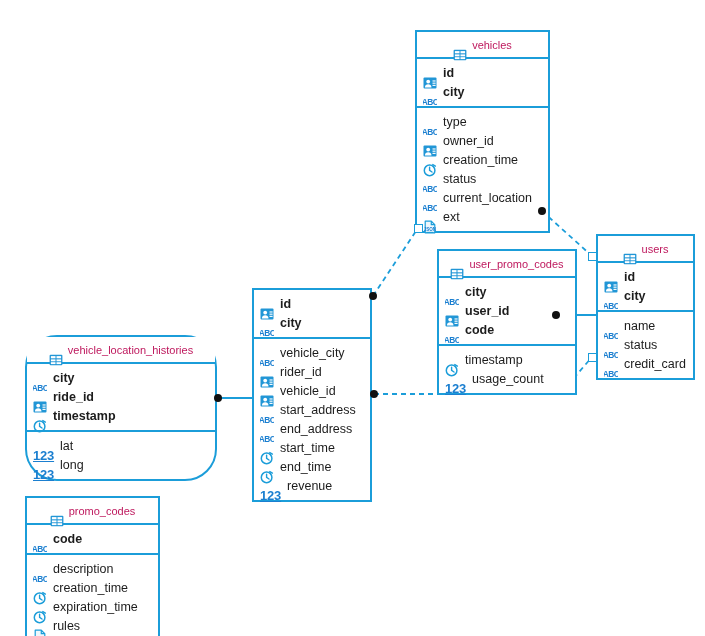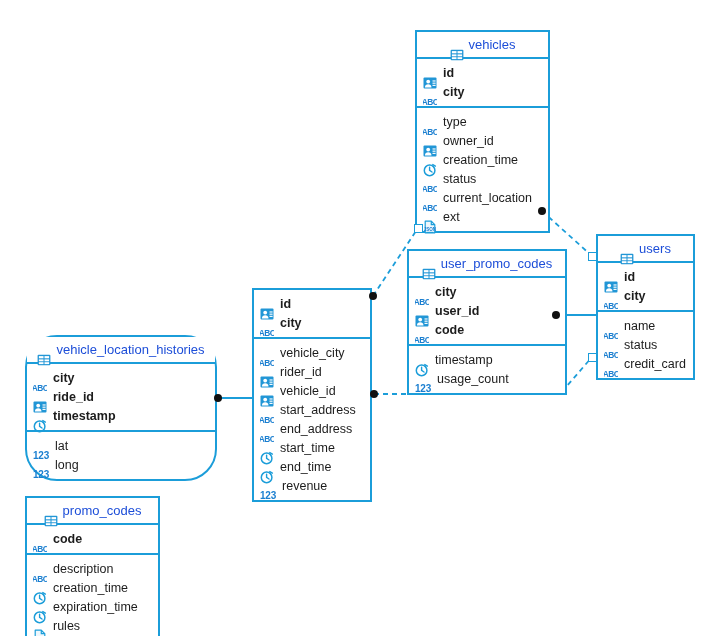--- a/index.html
+++ b/index.html
@@ -16,40 +16,41 @@
     background:#ffffff;
     border:2px solid #1b9dd9;
     box-sizing:border-box;
     z-index:2;
   }
   .ent-header{
     height:25px;
     display:flex;align-items:center;justify-content:center;gap:5px;
     border-bottom:2px solid #1b9dd9;
     background:#ffffff;
-    font-size:13px;color:#1d4ed8;
+    font-size:11px;color:#be185d;
   }
   .ent-section{padding:4px 12px 5px 0;}
   .ent-section.keys{border-bottom:2px solid #1b9dd9;}
   .field{
     display:flex;align-items:center;gap:6px;
     padding:0 6px;
     height:19px;
     font-size:12.5px;color:#1c1c1c;
     white-space:nowrap;
   }
   .field.pk{font-weight:bold;}
 
   
   .ico{flex:0 0 auto;display:inline-block;line-height:0;margin-top:20px;}
   .ico svg{display:block;}
   .ico-num{
-    font-size:10px;font-weight:bold;color:#1b7fd0;
+    font-size:13px;font-weight:bold;color:#1b7fd0;
     line-height:13px;letter-spacing:-0.2px;
     font-family:"Liberation Sans","DejaVu Sans",sans-serif;
+    text-decoration:underline;
   }
 
   .endpoint{position:absolute;width:8px;height:8px;border-radius:50%;background:#111;z-index:3;}
   .marker-sq{
     position:absolute;width:9px;height:9px;background:#fff;
     border:1.6px solid #1b9dd9;box-sizing:border-box;z-index:3;
   }
 </style>
 </head>
 <body>
@@ -154,21 +155,21 @@
               <path d="M2.2 1.2h6.1l3.5 3.4v8.2H2.2z" fill="#eef7fc" stroke="#1b9dd9" stroke-width="1.2" stroke-linejoin="round"></path>
               <path d="M8.3 1.2v3.4h3.5" fill="none" stroke="#1b9dd9" stroke-width="1.2"></path>
               <text x="6.9" y="11.2" text-anchor="middle" font-size="4.6" font-weight="bold" font-family="&quot;Liberation Sans&quot;,&quot;DejaVu Sans&quot;,sans-serif" fill="#1b7fd0">JSON</text>
               <path d="M3.4 12.4h7" stroke="#1b9dd9" stroke-width="1.1"></path>
             </svg>
           </span>
           <span>ext</span>
         </div>
       </div>
     </div>
-    <div class="entity" style="left: 407px; top: 249px; width: 160px;">
+    <div class="entity" style="left: 437px; top: 249px; width: 140px;">
       <div class="ent-header">
         <span class="ico">
           <svg width="14" height="14" viewBox="0 0 14 14">
             <rect x="0.6" y="1.8" width="12.8" height="10.4" rx="1" fill="#2196d6"></rect>
             <rect x="1.9" y="3.1" width="4.6" height="2.2" fill="#fff"></rect>
             <rect x="7.5" y="3.1" width="4.6" height="2.2" fill="#fff"></rect>
             <rect x="1.9" y="6.4" width="4.6" height="1.9" fill="#fff"></rect>
             <rect x="7.5" y="6.4" width="4.6" height="1.9" fill="#fff"></rect>
             <rect x="1.9" y="9.2" width="4.6" height="1.9" fill="#fff"></rect>
             <rect x="7.5" y="9.2" width="4.6" height="1.9" fill="#fff"></rect>

